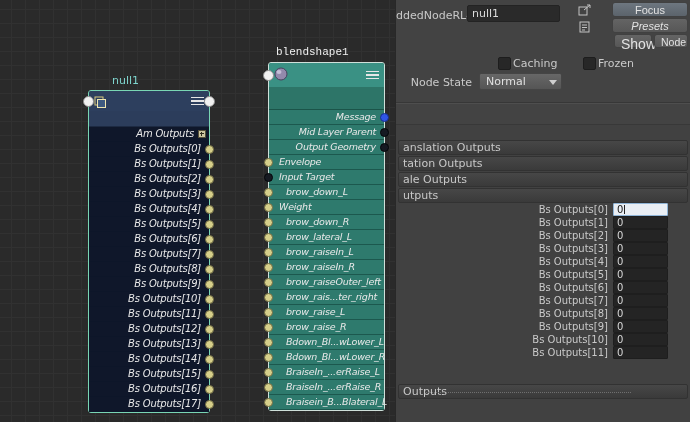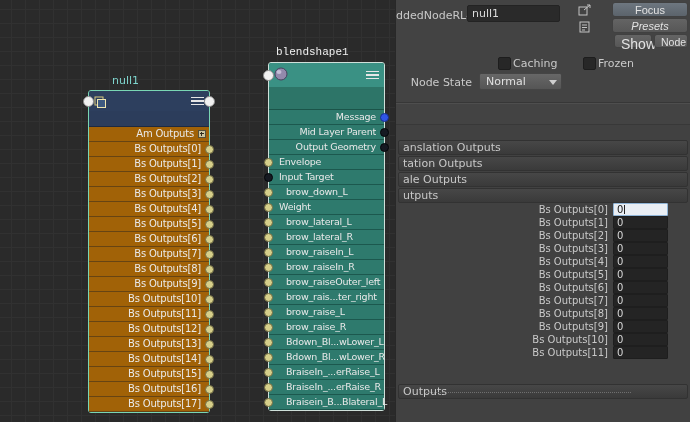--- a/index.html
+++ b/index.html
@@ -16,35 +16,35 @@
   .ntitle{position:absolute;top:-16px;font-size:11px;white-space:nowrap;}
   .nbox{position:relative;border-radius:3px;}
   .nhdr{position:relative;border-radius:2px 2px 0 0;}
   .nicon{position:absolute;left:4px;top:3px;}
   .nmenu{position:absolute;right:5px;width:13px;height:9px;
          background:repeating-linear-gradient(to bottom,#e6e6e6 0 1.5px,transparent 1.5px 3.5px);}
   .hsock{position:absolute;width:9px;height:9px;border-radius:50%;background:#f1f1f1;border:1px solid #8d8d8d;}
   .hl{left:-6px;} .hr{right:-6px;}
   .nblank{position:relative;}
   .rows{position:relative;}
-  .row{position:relative;height:14px;line-height:14px;font-size:10px;white-space:nowrap;overflow:visible;}
+  .row{position:relative;height:14px;line-height:14px;font-size:10px;white-space:nowrap;overflow:visible;font-style:italic;}
   .row .rlbl{letter-spacing:-0.2px;}
   .ar{text-align:right;padding-right:8px;}
   .ar.psq{padding-right:15px;}
   .al{text-align:left;padding-left:10px;}
   .al.ind{padding-left:17px;}
 
   
   .n-null .ntitle{left:24px;color:#7ed4cd;}
   .n-null .nbox{border:1px solid #79d6b4;background:#3e5a80;}
   .n-null .nhdr{height:20px;background:#2d3f5e;}
   .n-null .nmenu{top:6px;}
   .n-null .hsock{top:5px;}
   .n-null .nblank{height:15px;background:#2c3d5b;border-bottom:1px solid rgba(8,16,30,.4);}
-  .n-null .row{background:#a16207;border-bottom:1px solid rgba(10,22,40,.38);}
+  .n-null .row{background:#0f172a;border-bottom:1px solid rgba(10,22,40,.38);}
 
   
   .n-bs .ntitle{left:8px;color:#f0f0f0;font-family:Liberation Mono, monospace;}
   .n-bs .nbox{border:1px solid #cfe0da;background:#2e7a6d;}
   .n-bs .nhdr{height:24px;background:#3a9184;}
   .n-bs .nmenu{top:8px;}
   .n-bs .hsock{top:7px;}
   .n-bs .nblank{height:22px;background:#2d7568;border-bottom:1px solid rgba(0,35,28,.4);}
   .n-bs .row{background:#2e7a6d;border-bottom:1px solid rgba(0,35,28,.38);font-size:9.5px;}
 
@@ -148,22 +148,22 @@
         </div>
         <div class="nblank"></div>
         <div class="rows">
             <div class="row ar"><span class="rlbl">Message</span><span class="sock sr c-blue"></span></div>
             <div class="row ar"><span class="rlbl">Mid Layer Parent</span><span class="sock sr c-dark"></span></div>
             <div class="row ar"><span class="rlbl">Output Geometry</span><span class="sock sr c-dark"></span></div>
             <div class="row al"><span class="rlbl">Envelope</span><span class="sock sl c-khaki"></span></div>
             <div class="row al"><span class="rlbl">Input Target</span><span class="sock sl c-dark"></span></div>
             <div class="row al ind"><span class="rlbl">brow_down_L</span><span class="sock sl c-khaki"></span></div>
             <div class="row al"><span class="rlbl">Weight</span><span class="sock sl c-khaki"></span></div>
+            <div class="row al ind"><span class="rlbl">brow_down_R</span><span class="sock sl c-khaki"></span></div>
             <div class="row al ind"><span class="rlbl">brow_lateral_L</span><span class="sock sl c-khaki"></span></div>
-            <div class="row al ind"><span class="rlbl">brow_lateral_R</span><span class="sock sl c-khaki"></span></div>
             <div class="row al ind"><span class="rlbl">brow_raiseIn_L</span><span class="sock sl c-khaki"></span></div>
             <div class="row al ind"><span class="rlbl">brow_raiseIn_R</span><span class="sock sl c-khaki"></span></div>
             <div class="row al ind"><span class="rlbl">brow_raiseOuter_left</span><span class="sock sl c-khaki"></span></div>
             <div class="row al ind"><span class="rlbl">brow_rais...ter_right</span><span class="sock sl c-khaki"></span></div>
             <div class="row al ind"><span class="rlbl">brow_raise_L</span><span class="sock sl c-khaki"></span></div>
             <div class="row al ind"><span class="rlbl">brow_raise_R</span><span class="sock sl c-khaki"></span></div>
             <div class="row al ind"><span class="rlbl">Bdown_Bl...wLower_L</span><span class="sock sl c-khaki"></span></div>
             <div class="row al ind"><span class="rlbl">Bdown_Bl...wLower_R</span><span class="sock sl c-khaki"></span></div>
             <div class="row al ind"><span class="rlbl">BraiseIn_...erRaise_L</span><span class="sock sl c-khaki"></span></div>
             <div class="row al ind"><span class="rlbl">BraiseIn_...erRaise_R</span><span class="sock sl c-khaki"></span></div>

